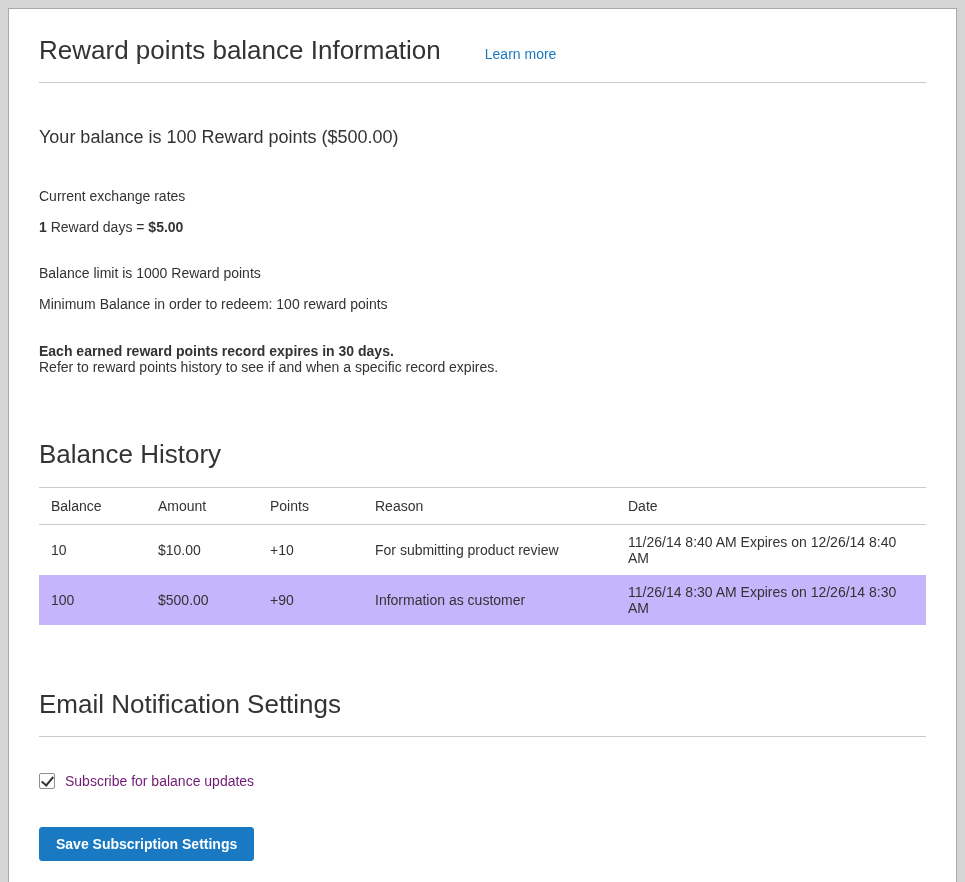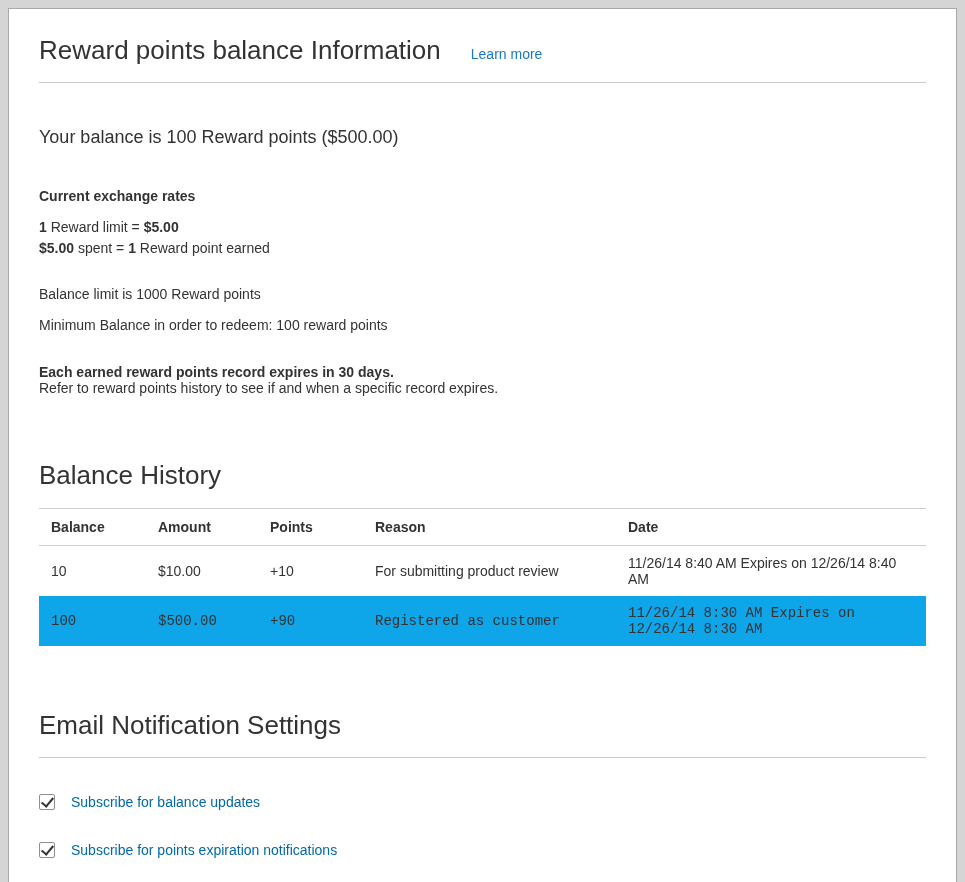--- a/index.html
+++ b/index.html
@@ -16,21 +16,21 @@
     margin: 8px;
     background: #ffffff;
     border: 1px solid #a9a9a9;
     padding: 26px 30px 28px 30px;
   }
 
   
   .title-row {
     display: flex;
     align-items: baseline;
-    gap: 18px;
+    gap: 32px;
     padding-bottom: 16px;
     border-bottom: 1px solid #c9c9c9;
   }
   .page-title {
     font-size: 26px;
     font-weight: 300;
     color: #333;
     letter-spacing: 0;
   }
   .learn-more {
@@ -40,21 +40,21 @@
     cursor: pointer;
     padding-left: 12px;
   }
 
   
   .balance-summary {
     margin-top: 44px;
     font-size: 18px;
     color: #333;
   }
-  .exchange-heading { margin-top: 40px; font-weight: bold; }
+  .exchange-heading { margin-top: 40px; font-weight: normal; }
   .rate-line-1 { margin-top: 14px; line-height: 1.35; }
   .rate-line-2 { margin-top: 2px; line-height: 1.35; }
   .balance-limit { margin-top: 28px; font-weight: normal; }
   .min-balance { margin-top: 15px; }
   .expiry-bold { margin-top: 31px; font-weight: bold; }
   .expiry-note { }
 
   
   .section-heading {
     font-size: 26px;
@@ -65,32 +65,32 @@
 
   
   table.history-table {
     margin-top: 17px;
     width: 100%;
     border-collapse: collapse;
     font-size: 14px;
   }
   table.history-table thead th {
     text-align: left;
-    font-weight: bold;
+    font-weight: normal;
     padding: 10px 10px 10px 12px;
     border-top: 1px solid #cccccc;
     border-bottom: 1px solid #cccccc;
     color: #333;
   }
   table.history-table tbody td {
     text-align: left;
     padding: 9px 10px 9px 12px;
     color: #333;
   }
-  table.history-table tbody tr.stripe { background: #0ea5e9; font-family: Liberation Mono, monospace; }
+  table.history-table tbody tr.stripe { background: #c4b5fd; }
   .col-balance { width: 107px; }
   .col-amount  { width: 112px; }
   .col-points  { width: 105px; }
   .col-reason  { width: 253px; }
   .col-date    { width: auto; }
 
   
   .notif-heading-row {
     margin-top: 64px;
     padding-bottom: 16px;
@@ -119,23 +119,23 @@
     position: absolute;
     left: 4px;
     top: 0px;
     width: 5px;
     height: 10px;
     border: solid #333;
     border-width: 0 2px 2px 0;
     transform: rotate(40deg);
   }
   .checkbox-label {
-    margin-left: 16px;
-    font-size: 14px;
-    color: #0369a1;
+    margin-left: 10px;
+    font-size: 14px;
+    color: #701a75;
     cursor: pointer;
   }
 
   
   .save-button {
     margin-top: 38px;
     display: inline-block;
     background: #1979c3;
     border: 1px solid #1979c3;
     border-radius: 3px;
@@ -157,23 +157,22 @@
     <h1 class="page-title">Reward points balance Information</h1>
     <a href="#" class="learn-more">Learn more</a>
   </div>
 
   
   <div class="balance-summary">Your balance is 100 Reward points ($500.00)</div>
 
   
   <p class="exchange-heading">Current exchange rates</p>
 
-  <p class="rate-line-1"><strong>1</strong><span> Reward limit = </span><strong>$5.00</strong></p>
-
-  <p class="rate-line-2"><strong>$5.00</strong><span> spent = </span><strong>1</strong><span> Reward point earned</span></p>
+  <p class="rate-line-1"><strong>1</strong><span> Reward days = </span><strong>$5.00</strong></p>
+
 
   <p class="balance-limit">Balance limit is 1000 Reward points</p>
   <p class="min-balance">Minimum Balance in order to redeem: 100 reward points</p>
 
   <p class="expiry-bold">Each earned reward points record expires in 30 days.</p>
   <p class="expiry-note">Refer to reward points history to see if and when a specific record expires.</p>
 
   
   <h2 class="section-heading history-heading">Balance History</h2>
 
@@ -192,36 +191,32 @@
         <td>10</td>
         <td>$10.00</td>
         <td>+10</td>
         <td>For submitting product review</td>
         <td>11/26/14 8:40 AM Expires on 12/26/14 8:40 AM</td>
       </tr>
       <tr class="stripe">
         <td>100</td>
         <td>$500.00</td>
         <td>+90</td>
-        <td>Registered as customer</td>
+        <td>Information as customer</td>
         <td>11/26/14 8:30 AM Expires on 12/26/14 8:30 AM</td>
       </tr>
     </tbody>
   </table>
 
   
   <div class="notif-heading-row">
     <h2 class="section-heading">Email Notification Settings</h2>
   </div>
 
   <div class="checkbox-row first">
     <input type="checkbox" id="cb-balance" checked="true" style="">
     <label class="checkbox-label" for="cb-balance">Subscribe for balance updates</label>
   </div>
 
-  <div class="checkbox-row">
-    <input type="checkbox" id="cb-expiration" checked="true" style="">
-    <label class="checkbox-label" for="cb-expiration">Subscribe for points expiration notifications</label>
-  </div>
 
   <button type="button" class="save-button">Save Subscription Settings</button>
 
 </div>
 
 </body></html>

